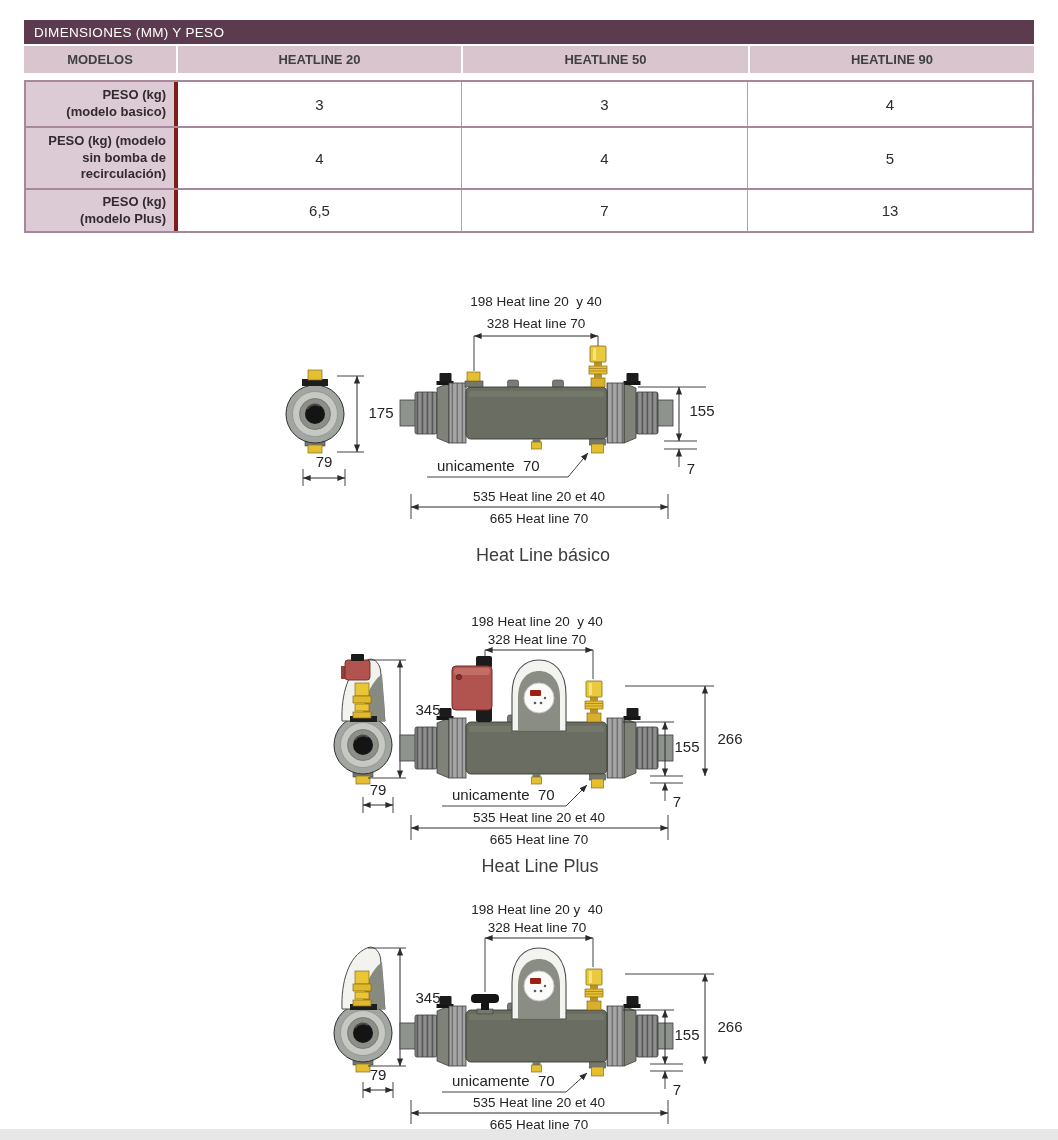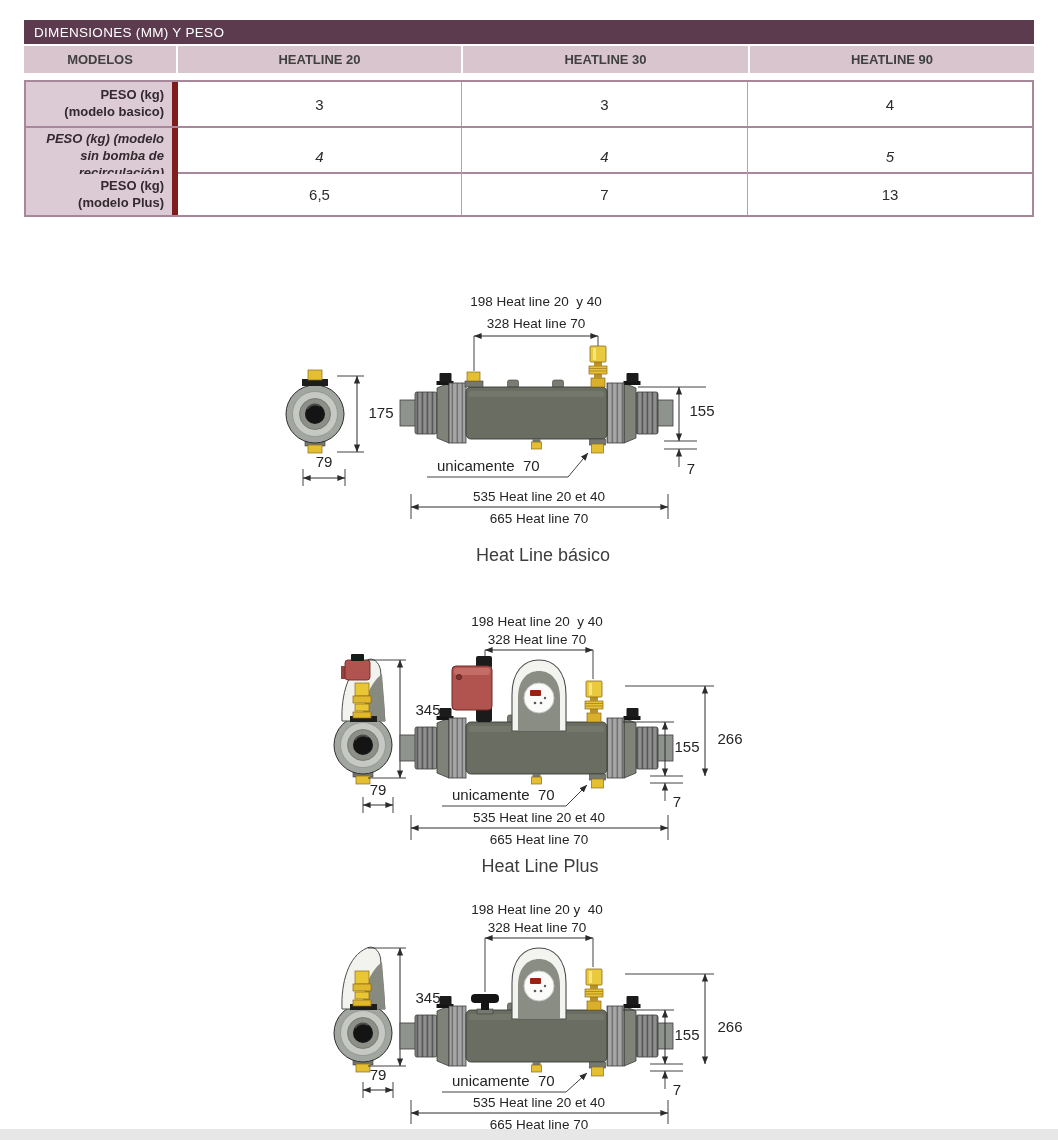--- a/index.html
+++ b/index.html
@@ -12,22 +12,22 @@
   .tbl-title { background:#5d3b4f; color:#ffffff; font-weight:normal; font-size:13.5px;
                height:24px; display:flex; align-items:center; padding-left:10px;
                letter-spacing:.3px; margin-bottom:2px; }
   .tbl-head { display:grid; grid-template-columns:152px 283px 285px 284px; column-gap:2px;
               margin-bottom:7px; }
   .hc { background:#d8c5cd; height:27px; display:flex; align-items:center; justify-content:center;
         font-weight:bold; font-size:13px; color:#404040; }
   .tbl-body { border:2px solid #a8879a; background:#fff; }
   .trow { display:grid; grid-template-columns:152px 284px 286px 284px; }
   .trow + .trow { border-top:2px solid #a8879a; }
-  .r1 { height:44px; } .r2 { height:46px;font-style:italic; } .r3 { height:43px; }
-  .lbl { background:#dccbd4; border-right:6px solid #7f1d1d; display:flex; flex-direction:column;
+  .r1 { height:44px; } .r2 { height:62px; } .r3 { height:43px; }
+  .lbl { background:#dccbd4; border-right:4px solid #7f1d1d; display:flex; flex-direction:column;
          justify-content:center; align-items:flex-end; text-align:right;
          padding:3px 8px 3px 4px; font-weight:bold; font-size:13px; line-height:1.3;
          color:#33292e; white-space:pre-line; }
   .val { border-right:1.5px solid #bb9dac; display:flex; align-items:center; justify-content:center;
          font-size:15px; color:#2c2c2c; }
   .val.last { border-right:none; }
 
   
   .diagrams { position:absolute; left:0; top:230px; }
   svg { font-family:"Liberation Sans", sans-serif; }
@@ -43,21 +43,21 @@
 </head>
 <body>
 
 <div class="page">
 
   <div class="tbl">
     <div class="tbl-title">DIMENSIONES (MM) Y PESO</div>
     <div class="tbl-head">
       <div class="hc">MODELOS</div>
       <div class="hc">HEATLINE 20</div>
-      <div class="hc">HEATLINE 30</div>
+      <div class="hc">HEATLINE 50</div>
       <div class="hc">HEATLINE 90</div>
     </div>
     <div class="tbl-body">
       <div class="trow r1">
         <div class="lbl">PESO (kg)
 (modelo basico)</div>
         <div class="val">3</div>
         <div class="val">3</div>
         <div class="val last">4</div>
       </div>

